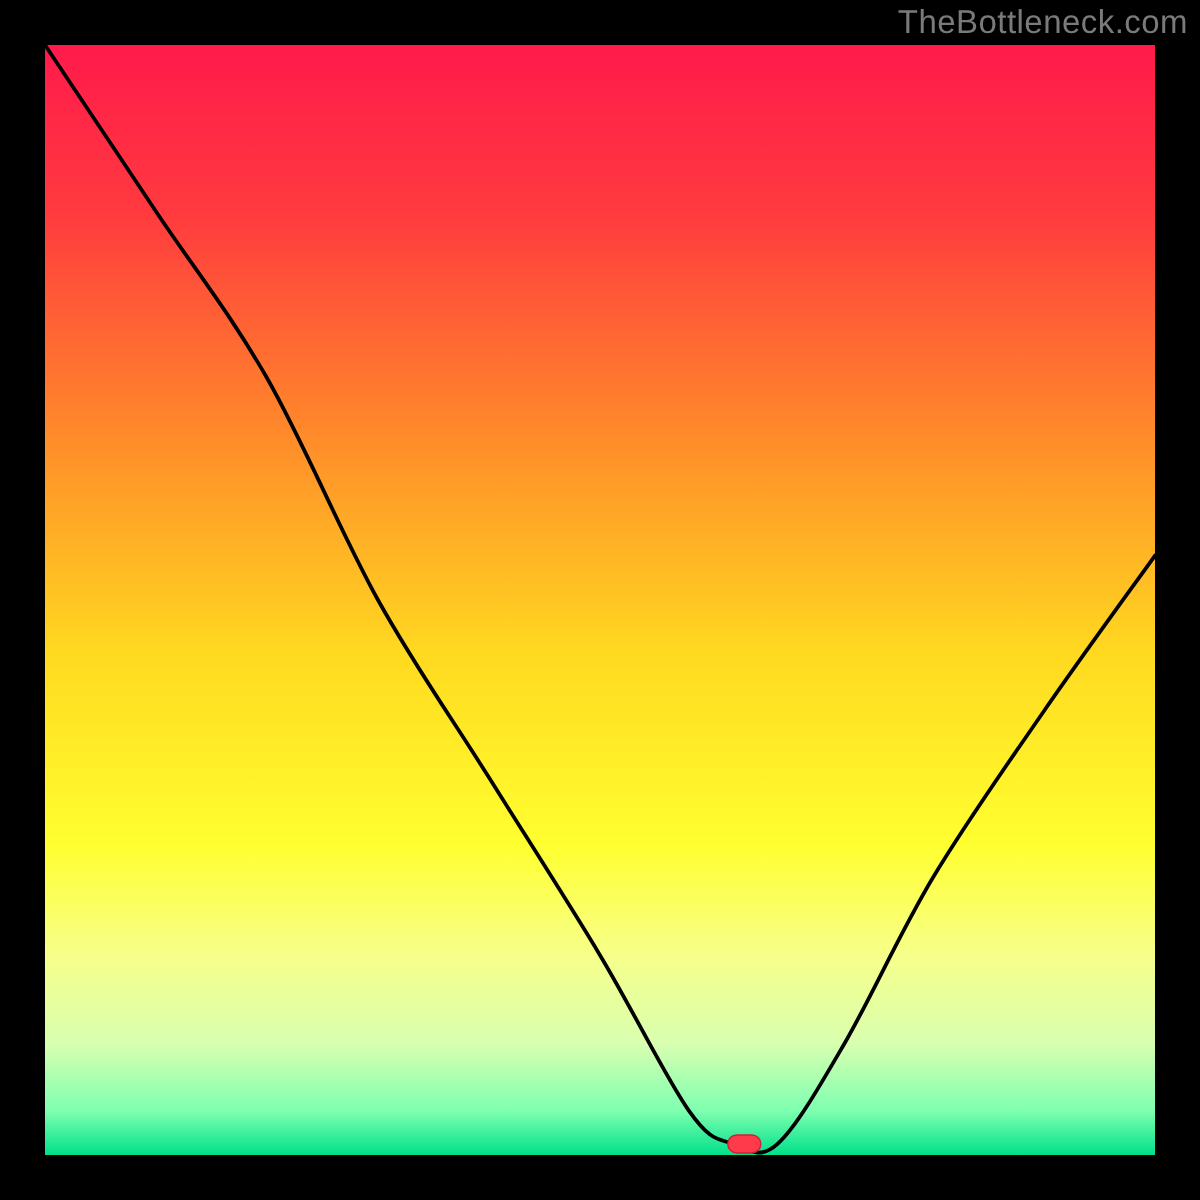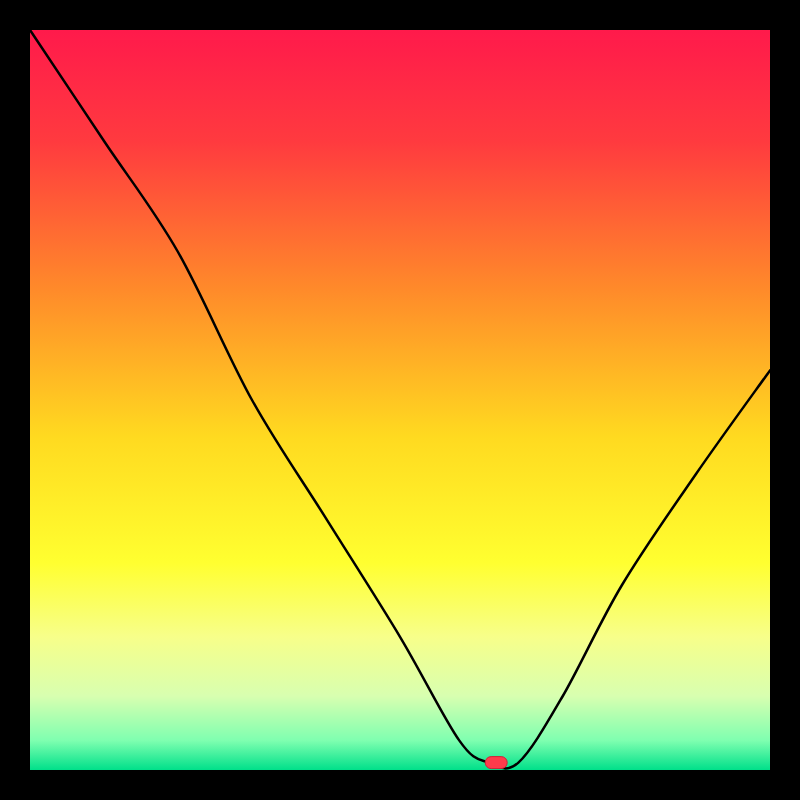--- a/index.html
+++ b/index.html
@@ -32,20 +32,21 @@
     top: 0;
     width: 800px;
     height: 800px;
   }
 </style>
 </head>
 <body>
 
 <div class="container">
 
+  <div class="watermark">TheBottleneck.com</div>
 
   <svg class="chart" viewBox="0 0 800 800">
     <defs>
       <linearGradient id="bg-grad" x1="0" y1="0" x2="0" y2="1">
           <stop offset="0%" stop-color="#ff1a4b"></stop>
           <stop offset="15%" stop-color="#ff3a3f"></stop>
           <stop offset="35%" stop-color="#ff8a2a"></stop>
           <stop offset="55.00000000000001%" stop-color="#ffda20"></stop>
           <stop offset="72%" stop-color="#ffff30"></stop>
           <stop offset="82%" stop-color="#f7ff8a"></stop>

